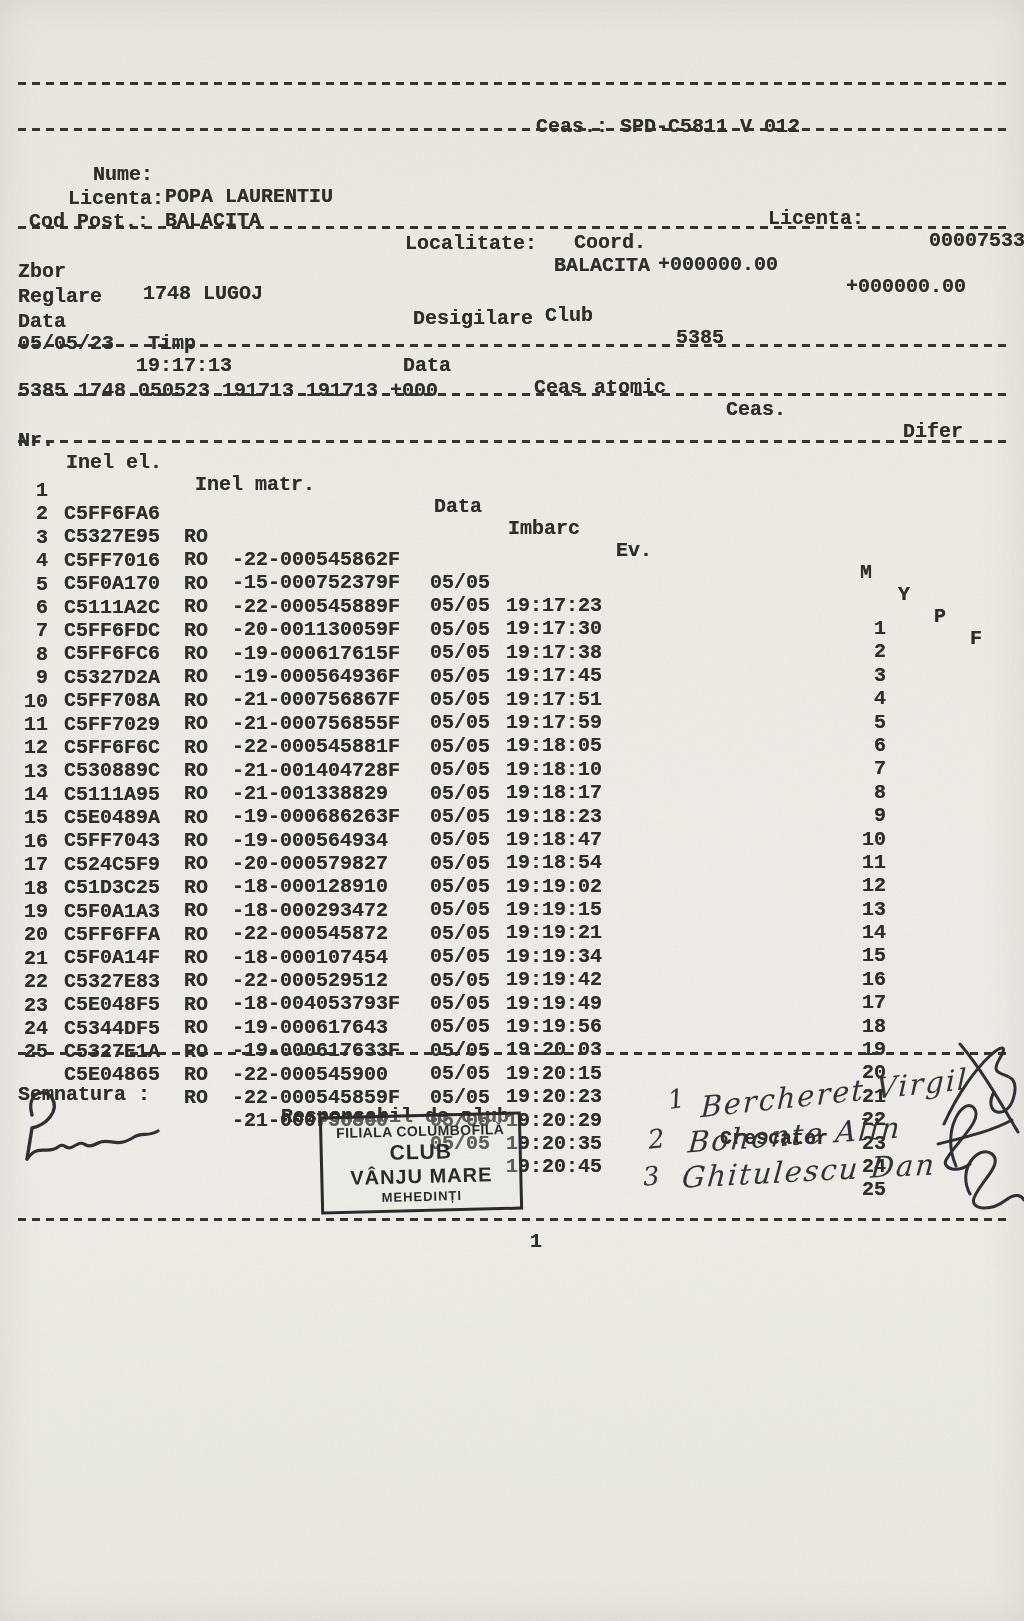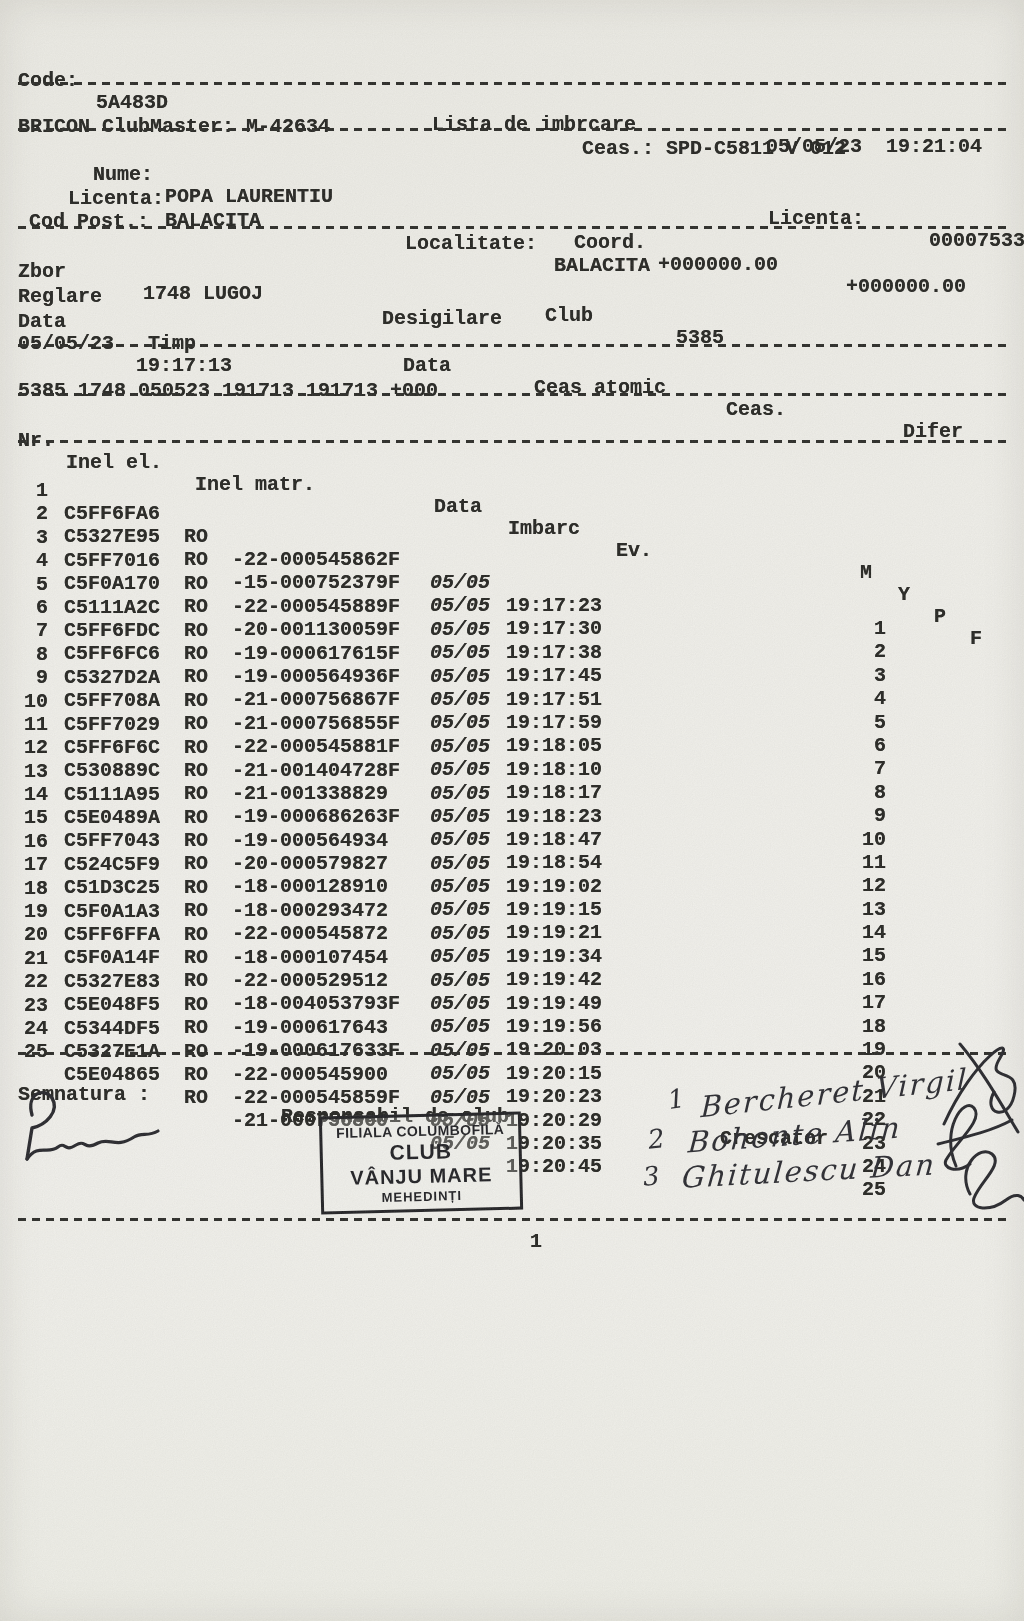--- a/index.html
+++ b/index.html
@@ -20,21 +20,21 @@
   .dash{position:absolute;left:18px;width:990px;height:3px;
         background:repeating-linear-gradient(90deg,#22221f 0 8px,transparent 8px 14px);}
   .rows{position:absolute;left:0;top:456px;width:1024px;}
   .row{position:relative;height:23.4px;font-size:20px;line-height:23px;white-space:pre;
        text-shadow:0 0 .6px rgba(25,25,22,.8);}
   .rc{position:absolute;white-space:pre;}
   .r-nr{left:10px;width:38px;text-align:right;}
   .r-ring{left:64px;}
   .r-cty{left:184px;}
   .r-matr{left:232px;}
-  .r-date{left:430px;font-style:italic;}
+  .r-date{left:430px;}
   .r-time{left:506px;}
   .r-m{left:838px;width:48px;text-align:right;}
   .hand{position:absolute;font-family:"DejaVu Serif","Liberation Serif",serif;
         font-style:italic;font-weight:400;color:#202027;white-space:pre;}
   .hand-name{font-size:29px;letter-spacing:2px;}
   .hand-nr{font-size:26px;}
   .stamp{
     position:absolute;left:320px;top:1114px;width:196px;height:92px;
     border:3px solid #16161a;transform:rotate(-1.4deg);
     display:flex;flex-direction:column;justify-content:center;align-items:center;
@@ -48,31 +48,24 @@
   svg.ink{position:absolute;}
   svg.ink path{fill:none;stroke:#1d1d23;stroke-linecap:round;stroke-linejoin:round;}
   .grain{position:absolute;left:0;top:0;pointer-events:none;z-index:60;}
   .pageno{position:absolute;font-size:20px;}
 </style>
 </head>
 <body>
 
 <div id="paper">
 
-  <div class="line" style="top:48px">
-    <span class="ps" style="left:18px">Code:</span>
-    <span class="ps" style="left:96px">5A483D</span>
-    <span class="ps" style="left:432px">Lista de imbrcare</span>
-    <span class="ps" style="left:766px">05/05/23  19:21:04</span>
-  </div>
   <div class="dash" style="top:82px"></div>
 
   <div class="line" style="top:94px">
-    <span class="ps" style="left:18px">BRICON ClubMaster: M-42634</span>
-    <span class="ps" style="left:582px">Ceas.: SPD-C5811 V 012</span>
+    <span class="ps" style="left:536px">Ceas.: SPD-C5811 V 012</span>
   </div>
   <div class="dash" style="top:128px"></div>
 
   <div class="line" style="top:142px">
     <span class="ps" style="left:93px">Nume:</span>
     <span class="ps" style="left:165px">POPA LAURENTIU</span>
     <span class="ps" style="left:768px">Licenta:</span>
     <span class="ps" style="left:929px">0000753355</span>
   </div>
   <div class="line" style="top:166px">
@@ -90,21 +83,21 @@
   <div class="dash" style="top:226px"></div>
 
   <div class="line" style="top:239px">
     <span class="ps" style="left:18px">Zbor</span>
     <span class="ps" style="left:143px">1748 LUGOJ</span>
     <span class="ps" style="left:545px">Club</span>
     <span class="ps" style="left:676px">5385</span>
   </div>
   <div class="line" style="top:264px">
     <span class="ps" style="left:18px">Reglare</span>
-    <span class="ps" style="left:382px">Desigilare</span>
+    <span class="ps" style="left:413px">Desigilare</span>
   </div>
   <div class="line" style="top:289px">
     <span class="ps" style="left:18px">Data</span>
     <span class="ps" style="left:148px">Timp</span>
     <span class="ps" style="left:403px">Data</span>
     <span class="ps" style="left:534px">Ceas atomic</span>
     <span class="ps" style="left:726px">Ceas.</span>
     <span class="ps" style="left:903px">Difer</span>
   </div>
   <div class="line" style="top:311px">

